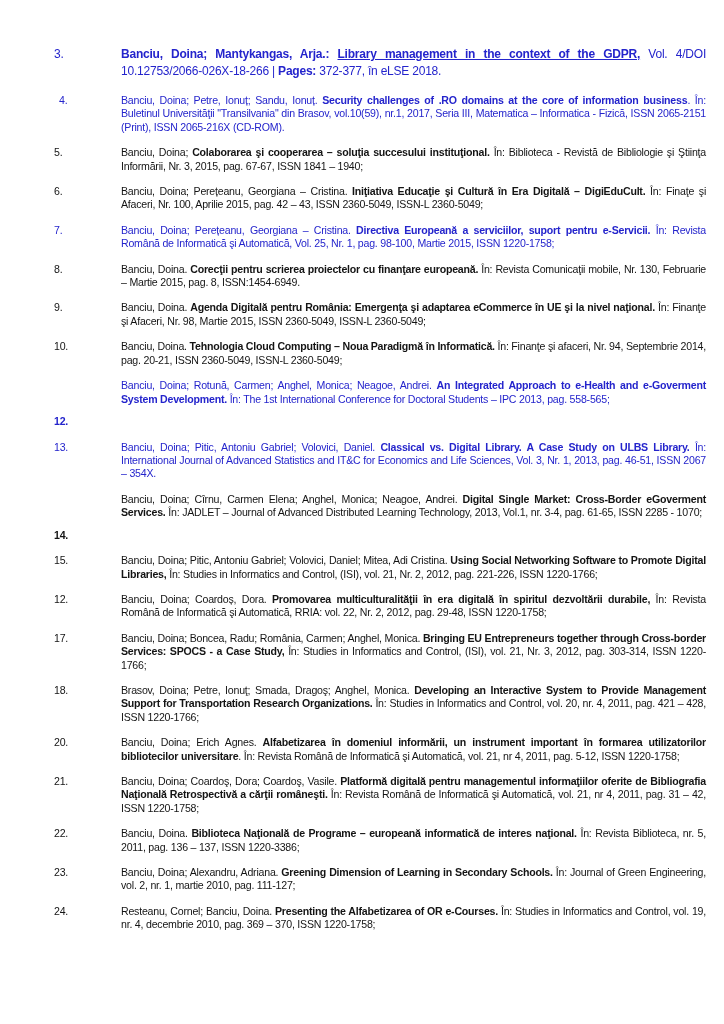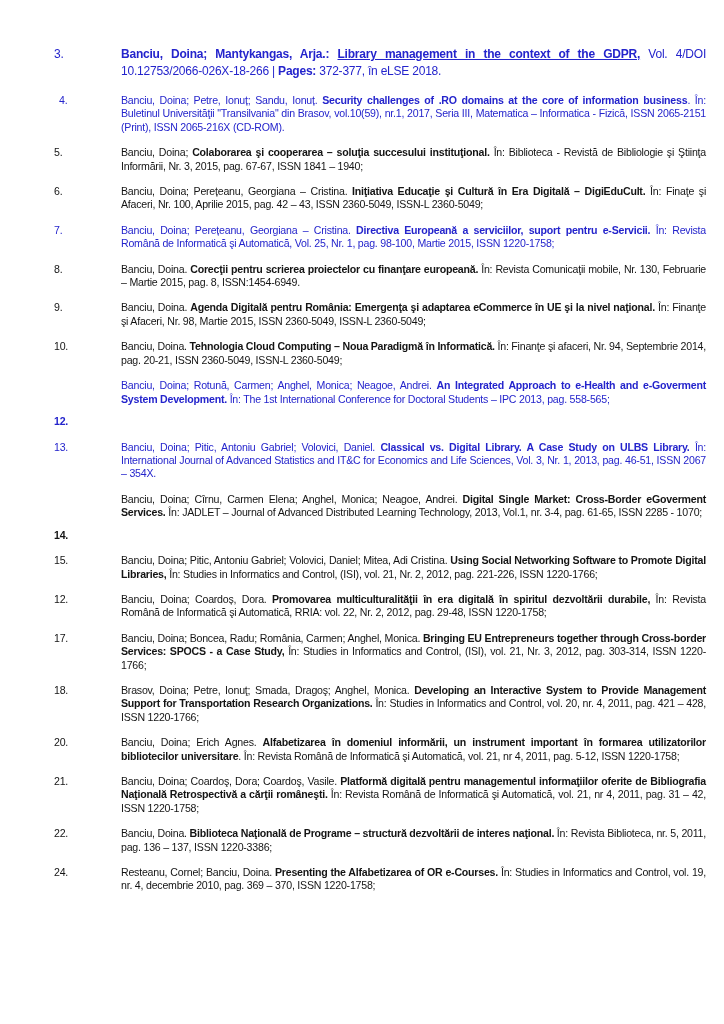--- a/index.html
+++ b/index.html
@@ -109,19 +109,23 @@
     <div class="entry">
       <span class="num">20.</span>
       <div class="body"><span class="">Banciu, Doina; Erich Agnes. </span><span class="seg-b ">Alfabetizarea în domeniul informării, un instrument important în formarea utilizatorilor bibliotecilor universitare</span><span class="">. În: Revista Română de Informatică şi Automatică, vol. 21, nr 4, 2011, pag. 5-12, ISSN 1220-1758;</span></div>
     </div>
     <div class="entry">
       <span class="num">21.</span>
       <div class="body"><span class="">Banciu, Doina; Coardoş, Dora; Coardoş, Vasile. </span><span class="seg-b ">Platformă digitală pentru managementul informaţiilor oferite de Bibliografia Naţională Retrospectivă a cărţii româneşti.</span><span class=""> În: Revista Română de Informatică şi Automatică, vol. 21, nr 4, 2011, pag. 31 – 42, ISSN 1220-1758;</span></div>
     </div>
     <div class="entry">
       <span class="num">22.</span>
-      <div class="body"><span class="">Banciu, Doina. </span><span class="seg-b ">Biblioteca Naţională de Programe – structură dezvoltării de interes naţional.</span><span class=""> În: Revista Biblioteca, nr. 5, 2011, pag. 136 – 137, ISSN 1220-3386;</span></div>
+      <div class="body"><span class="">Banciu, Doina. </span><span class="seg-b ">Biblioteca Naţională de Programe – europeană informatică de interes naţional.</span><span class=""> În: Revista Biblioteca, nr. 5, 2011, pag. 136 – 137, ISSN 1220-3386;</span></div>
+    </div>
+    <div class="entry">
+      <span class="num">23.</span>
+      <div class="body"><span class="">Banciu, Doina; Alexandru, Adriana. </span><span class="seg-b ">Greening Dimension of Learning in Secondary Schools.</span><span class=""> În: Journal of Green Engineering, vol. 2, nr. 1, martie 2010, pag. 111-127;</span></div>
     </div>
     <div class="entry">
       <span class="num">24.</span>
       <div class="body"><span class="">Resteanu, Cornel; Banciu, Doina. </span><span class="seg-b ">Presenting the Alfabetizarea of OR e-Courses.</span><span class=""> În: Studies in Informatics and Control, vol. 19, nr. 4, decembrie 2010, pag. 369 – 370, ISSN 1220-1758;</span></div>
     </div>
   </div>
 
 </body></html>

